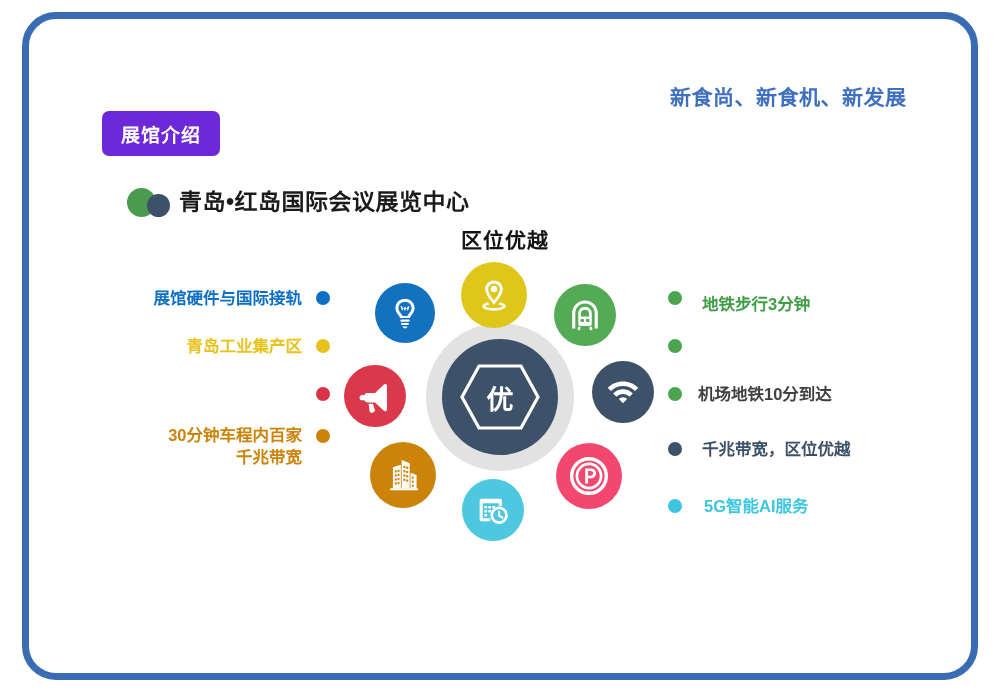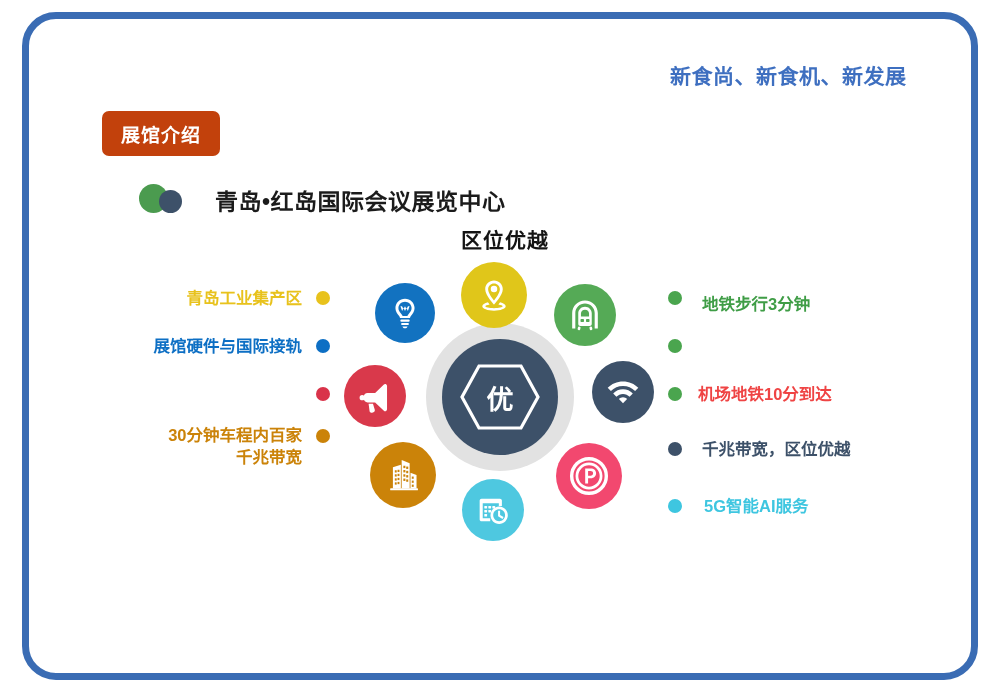--- a/index.html
+++ b/index.html
@@ -29,21 +29,21 @@
     border: 7px solid #3a6cb4;
     border-radius: 34px;
     box-sizing: border-box;
     pointer-events: none;
   }
 
   
   .slogan {
     position: absolute;
     left: 670px;
-    top: 60px;
+    top: 81px;
     font-size: 21px;
     font-weight: bold;
     color: #3e6fc0;
     letter-spacing: 0.5px;
     white-space: nowrap;
   }
 
   
   .badge {
     position: absolute;
@@ -58,25 +58,24 @@
     justify-content: center;
     color: #ffffff;
     font-size: 19px;
     font-weight: bold;
     letter-spacing: 1px;
   }
 
   
   .venue {
     position: absolute;
-    left: 139px;
+    left: 127px;
     top: 183px;
     display: flex;
-    align-items: flex-start;
-    gap: 24px;
+    align-items: flex-end;
   }
   .venue-logo {
     position: relative;
     width: 52px;
     height: 30px;
     flex: none;
   }
   .venue-logo .c-green {
     position: absolute;
     left: 0; top: 1px;
@@ -206,46 +205,46 @@
 </style>
 </head>
 <body>
 
 <div id="slide">
 
   <div class="frame" style="border-color: rgb(58, 108, 180);"></div>
 
   <div class="slogan" style="color: rgb(62, 111, 192);">新食尚、新食机、新发展</div>
 
-  <div class="badge" style="background: #c2410c;">
+  <div class="badge" style="background: #6d28d9;">
     <span>展馆介绍</span>
   </div>
 
   <div class="venue">
     <span class="venue-logo">
       <span class="c-green" style="background: rgb(75, 155, 79);"></span>
       <span class="c-slate" style="background: rgb(61, 81, 105);"></span>
     </span>
     <span class="venue-name">青岛•红岛国际会议展览中心</span>
   </div>
 
   <div class="center-title">
     <span class="ct-inner">区位优越</span>
   </div>
 
   <div class="list-left">
 
     <div class="feat">
+      <span class="feat-text" style="color: rgb(13, 111, 196);">展馆硬件与国际接轨</span>
+      <span class="dot" style="background:#0d6fc4"></span>
+    </div>
+
+    <div class="feat">
       <span class="feat-text" style="color: rgb(232, 194, 28);">青岛工业集产区</span>
       <span class="dot" style="background:#e8c21c"></span>
-    </div>
-
-    <div class="feat">
-      <span class="feat-text" style="color: rgb(13, 111, 196);">展馆硬件与国际接轨</span>
-      <span class="dot" style="background:#0d6fc4"></span>
     </div>
 
     <div class="feat">
       <span class="dot" style="background:#d9334a"></span>
     </div>
 
     <div class="feat" style="height:62px;align-items:flex-start;padding-top:6px">
       <span class="feat-text" style="white-space: pre-line; color: rgb(203, 131, 9);">30分钟车程内百家
 千兆带宽</span>
       <span class="dot" style="background:#cb8309;margin-top:5px"></span>
@@ -260,21 +259,21 @@
       <span class="dot" style="background:#4aa54e"></span>
       <span class="feat-text" style="margin-left: 4px; color: rgb(63, 157, 70); margin-top: 13px;">地铁步行3分钟</span>
     </div>
 
     <div class="feat">
       <span class="dot" style="background:#4aa54e"></span>
     </div>
 
     <div class="feat">
       <span class="dot" style="background:#4aa54e"></span>
-      <span class="feat-text" style="color: #ef4444;">机场地铁10分到达</span>
+      <span class="feat-text" style="color: #404040;">机场地铁10分到达</span>
     </div>
 
     <div class="feat" style="height:62px">
       <span class="dot" style="background:#3d5169"></span>
       <span class="feat-text" style="margin-left: 4px; color: rgb(61, 81, 105);">千兆带宽，区位优越</span>
     </div>
 
     <div class="feat" style="height:52px">
       <span class="dot" style="background:#3ec6e0"></span>
       <span class="feat-text" style="margin-left: 6px; color: rgb(62, 198, 224);">5G智能AI服务</span>

